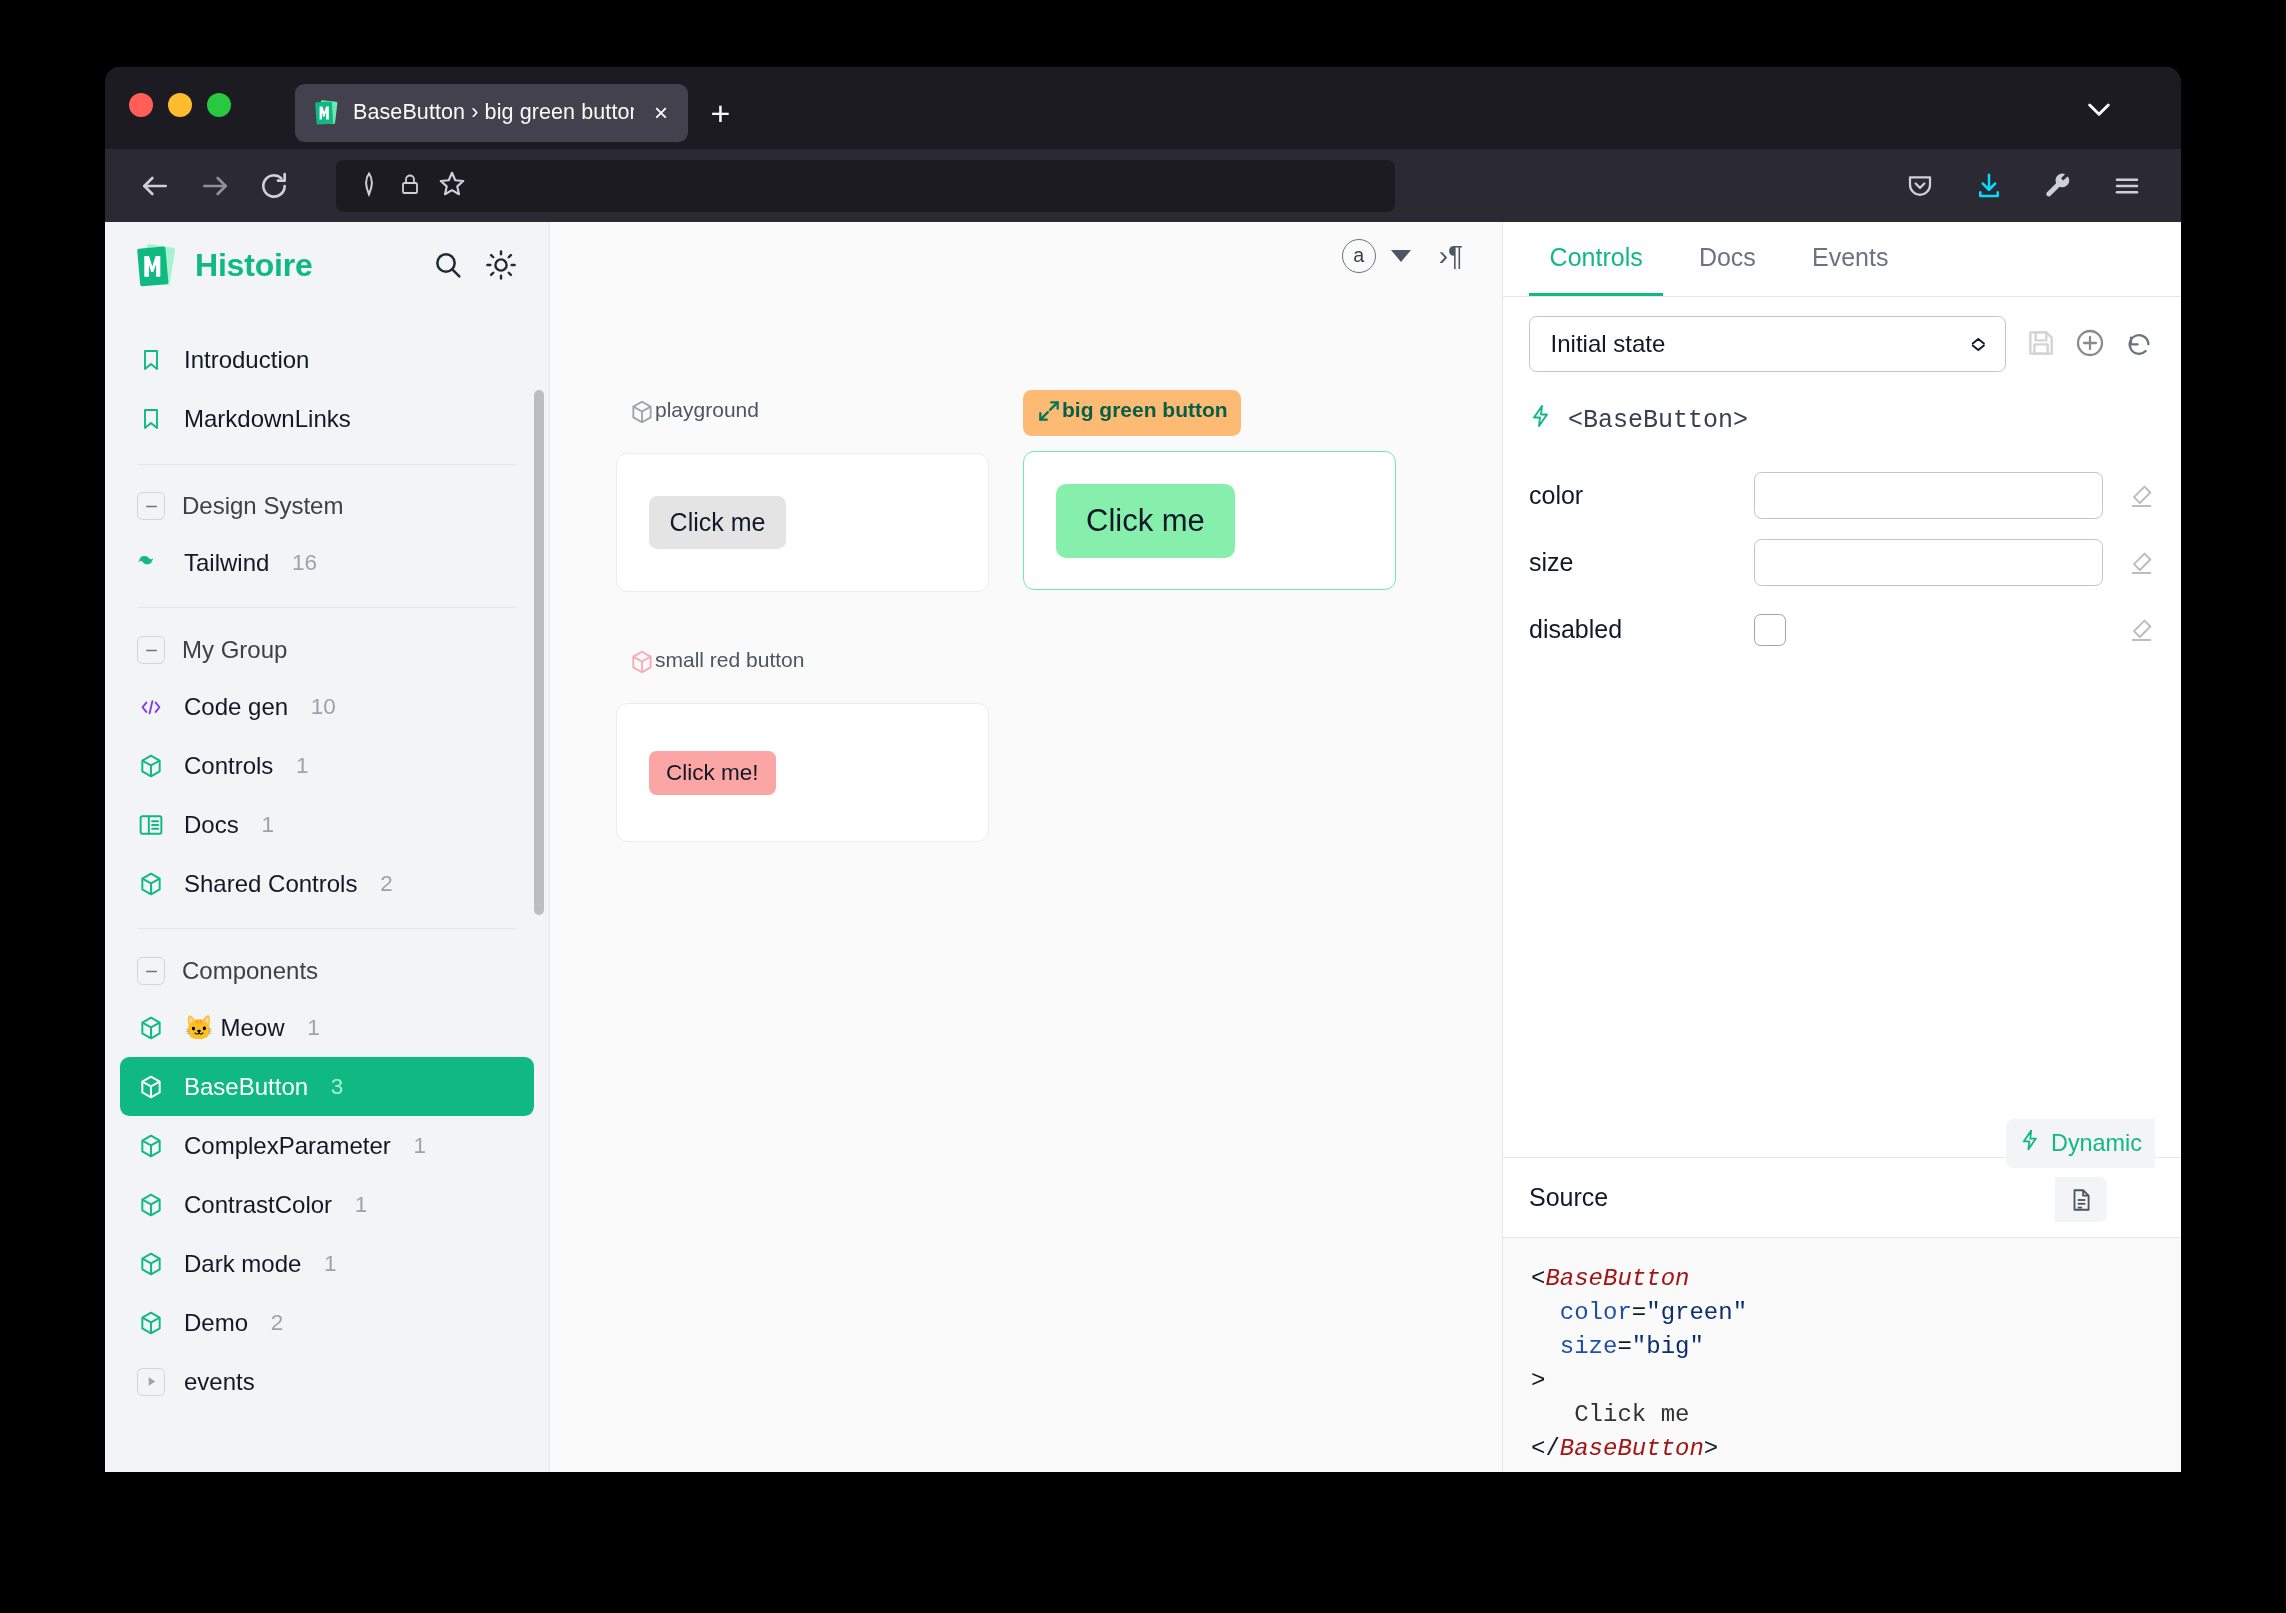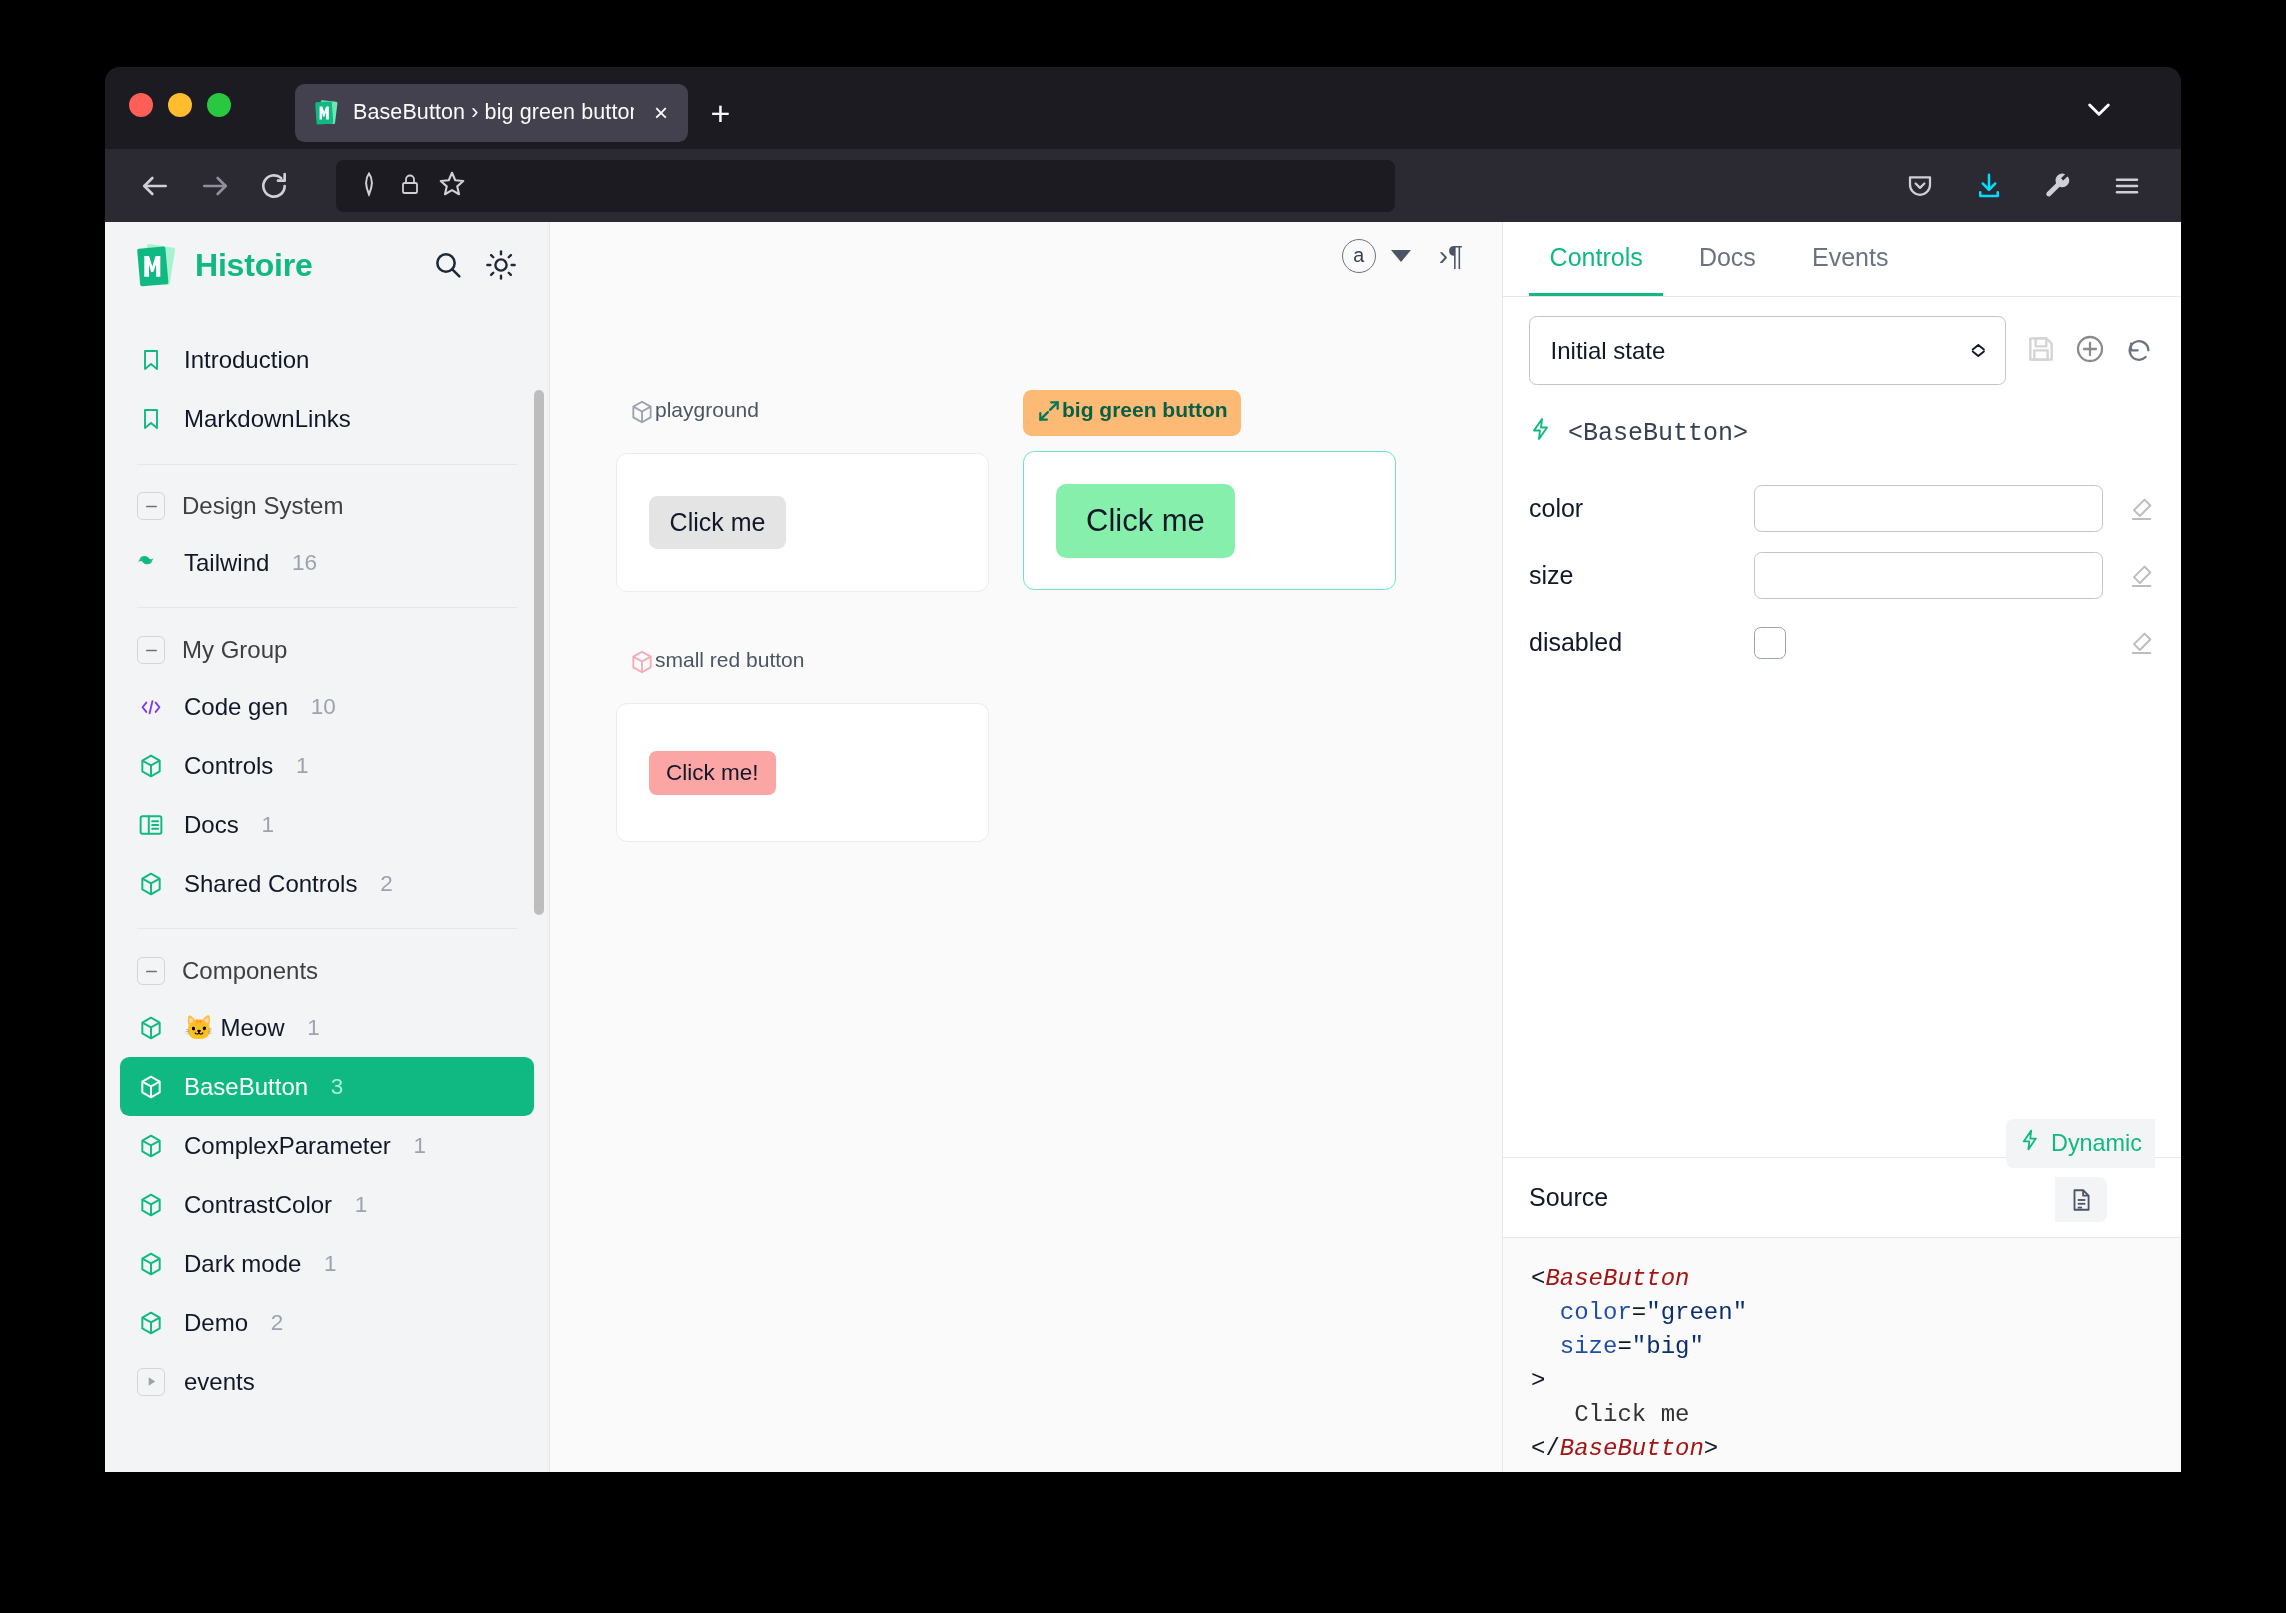--- a/index.html
+++ b/index.html
@@ -333,21 +333,21 @@
 
   .state-row {
     display: flex;
     align-items: center;
     gap: 15px;
     padding: 19px 26px;
     flex: 0 0 auto;
   }
   .state-select {
     flex: 1 1 auto;
-    height: 69px;
+    height: 56px;
     border: 0.9px solid #c4c4c4;
     border-radius: 7.5px;
     display: flex;
     align-items: center;
     padding: 0 17px 0 20.6px;
     font-size: 24px;
     color: #111827;
     background: #fff;
   }
   .chev-stack { margin-left: auto; display: flex; flex-direction: column; gap: 4.7px; color: #111827; }

